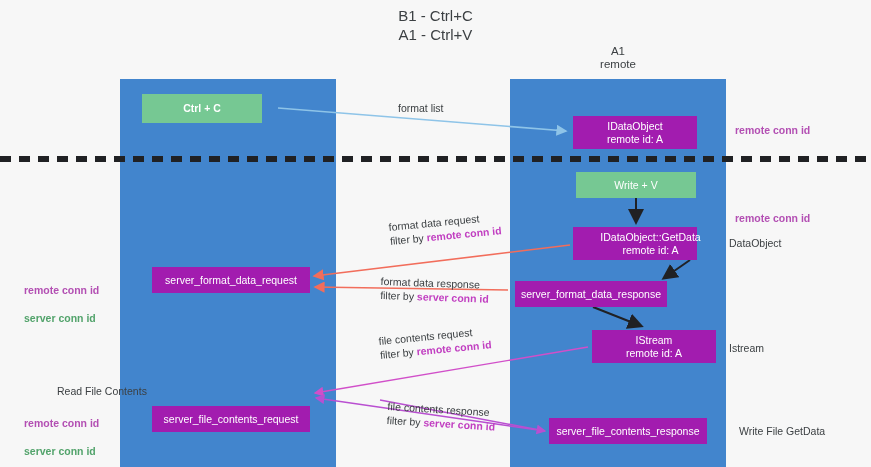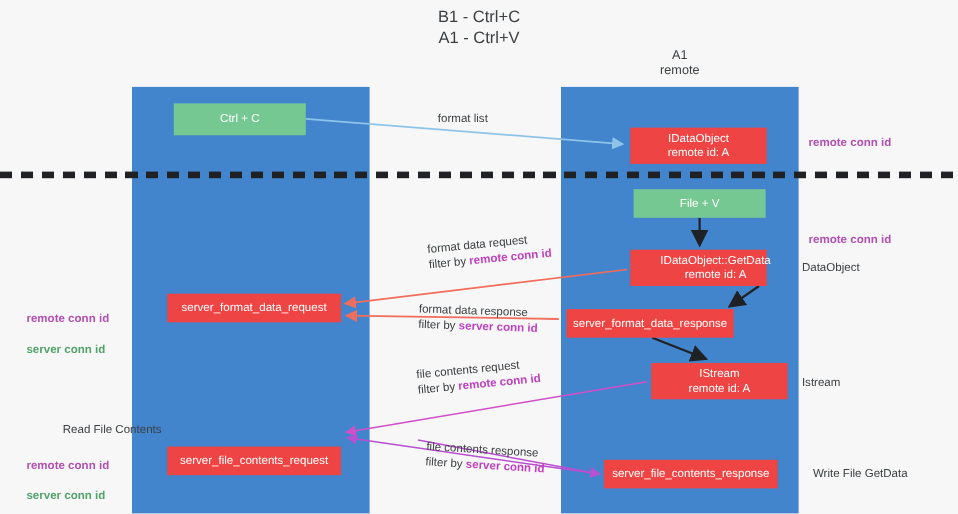--- a/index.html
+++ b/index.html
@@ -64,23 +64,23 @@
     align-items: center;
     justify-content: center;
     color: #ffffff;
     font-size: 10.5px;
     line-height: 13px;
     text-align: center;
     white-space: pre-line;
     padding: 2px 4px;
   }
   .node.green { background: #76c893; }
-  .node.orange { background: #ef4444; }
-
-  #node-ctrl-c     { left: 158px; top: 94px;  width: 120px; height: 29px; }
+  .node.orange { background: #a21caf; }
+
+  #node-ctrl-c     { left: 142px; top: 94px;  width: 120px; height: 29px; font-weight: bold; }
   #node-idataobj   { left: 573px; top: 116px; width: 124px; height: 33px; }
   #node-ctrl-v     { left: 576px; top: 172px; width: 120px; height: 26px; }
   #node-getdata    { left: 573px; top: 227px; width: 124px; height: 33px; padding-left: 35px; }
   #node-sfdreq     { left: 152px; top: 267px; width: 158px; height: 26px; }
   #node-sfdres     { left: 515px; top: 281px; width: 152px; height: 26px; }
   #node-istream    { left: 592px; top: 330px; width: 124px; height: 33px; }
   #node-sfcreq     { left: 152px; top: 406px; width: 158px; height: 26px; }
   #node-sfcres     { left: 549px; top: 418px; width: 158px; height: 26px; }
 
   
@@ -182,21 +182,21 @@
 
     <path d="M545,431 L316,398" stroke="#b94fd1" stroke-width="1.4" fill="none" marker-end="url(#ah-purple)"></path>
     <path d="M380,400 L545,431" stroke="#b94fd1" stroke-width="1.4" fill="none" marker-end="url(#ah-purple)"></path>
   </svg>
 
   <div class="abs node green" id="node-ctrl-c">Ctrl + C</div>
 
   <div class="abs node orange" id="node-idataobj">IDataObject
 remote id: A</div>
 
-  <div class="abs node green" id="node-ctrl-v">File + V</div>
+  <div class="abs node green" id="node-ctrl-v">Write + V</div>
 
   <div class="abs node orange" id="node-getdata">IDataObject::GetData
 remote id: A</div>
 
   <div class="abs node orange" id="node-sfdreq">server_format_data_request</div>
 
   <div class="abs node orange" id="node-sfdres">server_format_data_response</div>
 
   <div class="abs node orange" id="node-istream">IStream
 remote id: A</div>

